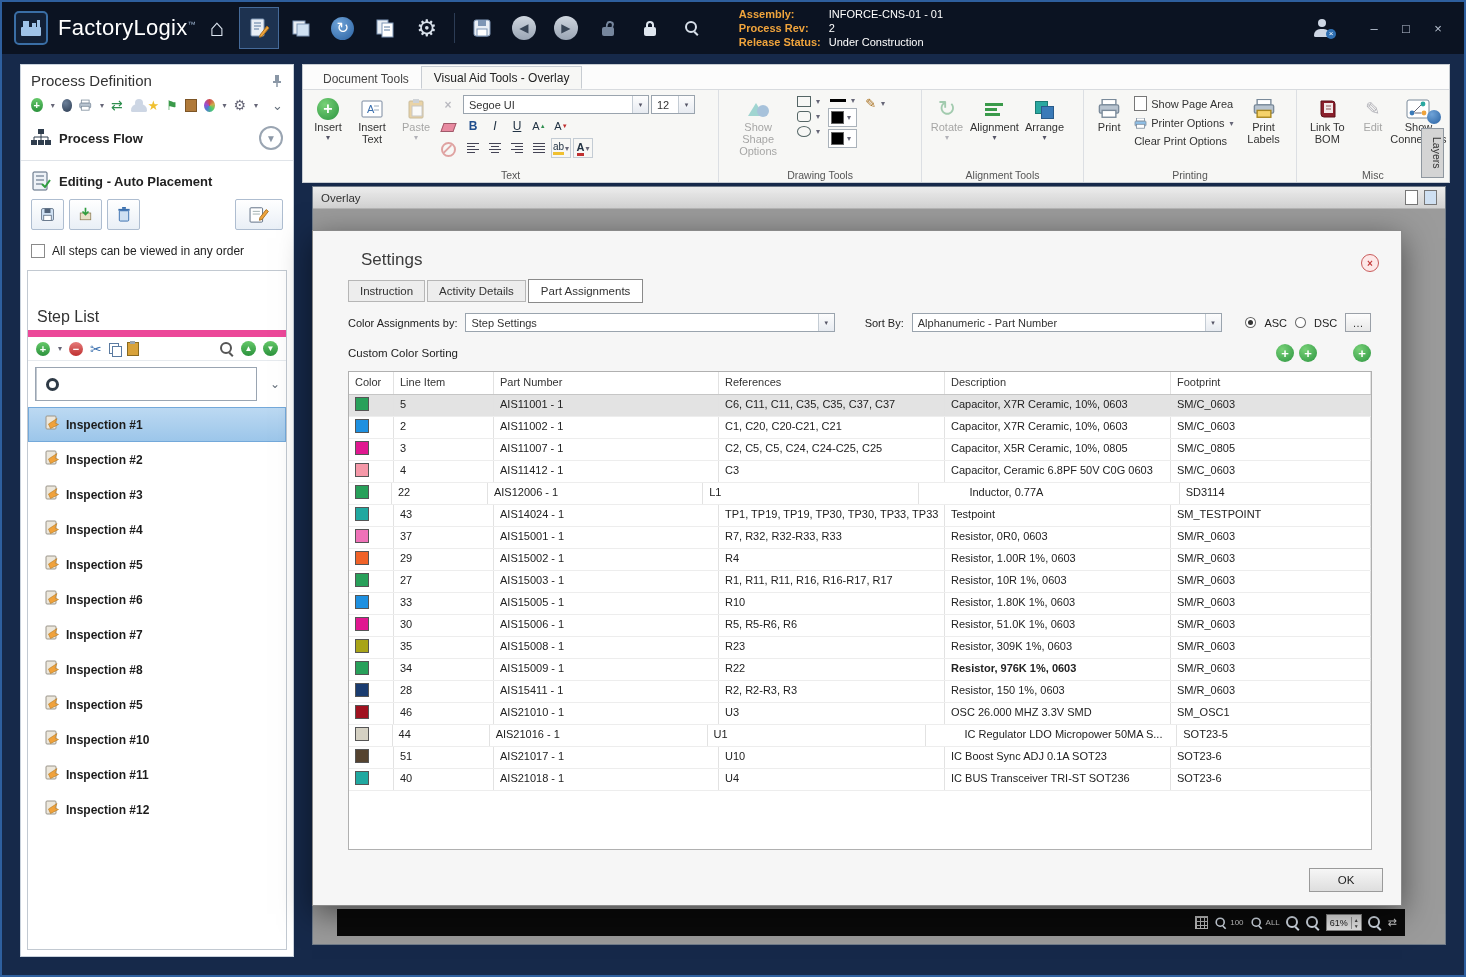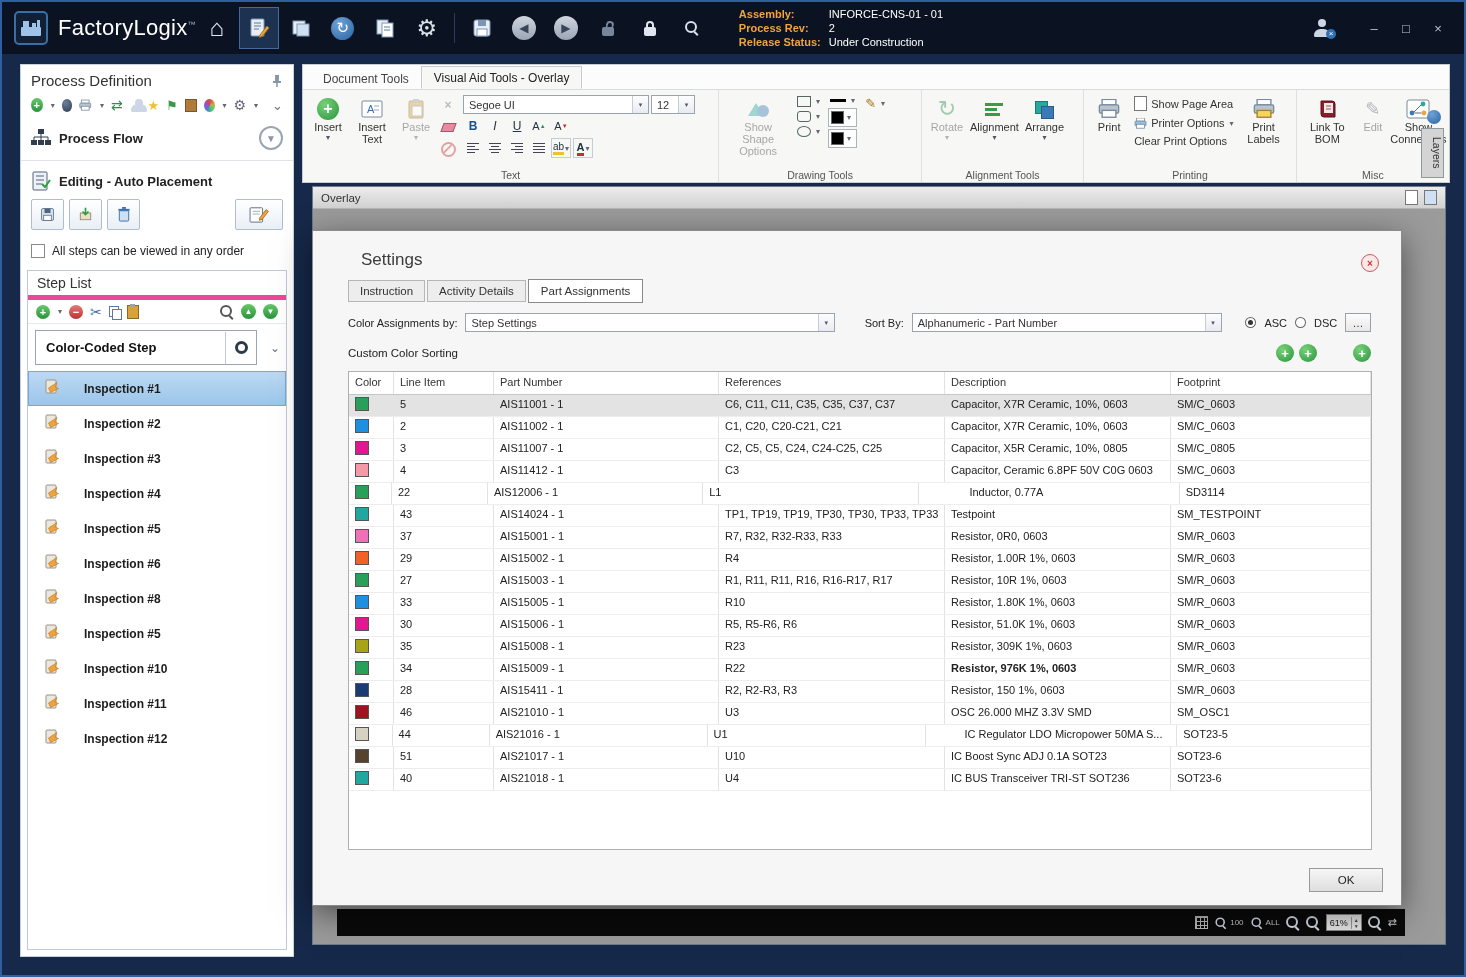--- a/index.html
+++ b/index.html
@@ -62,37 +62,37 @@
               display:flex;align-items:center;justify-content:center;color:#8b97a6;font-size:10px;}
   .sb-sep{height:1px;background:#e0e4e9;margin:2px 0;}
   .sb-btnrow{display:flex;align-items:center;gap:5px;padding:6px 10px;}
   .sb-btn{width:31px;height:29px;border:1px solid #aebdd0;border-radius:2px;background:linear-gradient(#ffffff,#e9eff6);
           display:flex;align-items:center;justify-content:center;}
   .sb-btn.wide{width:46px;margin-left:auto;}
   .cb-row{display:flex;align-items:center;gap:7px;padding:8px 10px;}
   .checkbox{width:12px;height:12px;border:1px solid #8a8a8a;background:#fff;}
   .cb-label{font-size:12px;color:#222;}
   .sb-panel{margin:4px 6px 6px 6px;border:1px solid #c2c9d1;flex:1;display:flex;flex-direction:column;min-height:0;}
-  .panel-title{padding:4px 9px;font-size:14px;color:#333;border-bottom:5px solid #ec4899;}
+  .panel-title{padding:4px 9px;font-size:16px;color:#333;border-bottom:7px solid #ec4899;margin-top:33px;}
   .panel-toolbar{display:flex;align-items:center;gap:7px;padding:4px 8px;border-bottom:1px solid #e6eaee;}
   .spacer{flex:1;}
   .copy-icon{position:relative;width:11px;height:12px;}
   .copy-icon::before,.copy-icon::after{content:'';position:absolute;width:8px;height:9px;background:#fff;border:1px solid #5a7aa0;}
   .copy-icon::before{left:0;top:0;}
   .copy-icon::after{left:3px;top:3px;}
   .clip-icon{width:10px;height:12px;background:#d8a23a;border:1px solid #8a6a20;position:relative;}
   .clip-icon::before{content:'';position:absolute;left:2px;top:-2px;width:5px;height:3px;background:#9aa4ae;}
   .ccs{margin:6px 7px;border:1px solid #9aa5b2;display:flex;align-items:center;background:#fff;}
   .ccs .ccs-label{flex:1;padding:9px 10px;font-weight:bold;font-size:13px;color:#111;}
   .ccs .ccs-btn{width:30px;height:32px;border-left:1px solid #c2c9d1;display:flex;align-items:center;justify-content:center;}
   .ring{width:13px;height:13px;border:3px solid #2e3a46;border-radius:50%;box-sizing:border-box;}
   .ccs-wrap{display:flex;align-items:center;}
   .ccs-chev{width:22px;text-align:center;color:#66707c;font-size:12px;}
   #step-list{flex:1;overflow:hidden;}
-  .step{height:35px;display:flex;align-items:center;gap:24px;padding-left:15px;border:1px solid transparent;box-sizing:border-box;}
+  .step{height:35px;display:flex;align-items:center;gap:6px;padding-left:15px;border:1px solid transparent;box-sizing:border-box;}
   .step.selected{background:linear-gradient(#bcd9f2,#9cc6ea);border:1px solid #74a9da;}
   .step-label{font-weight:bold;font-size:12px;color:#1c1c1c;}
 
   
   #main{position:absolute;left:300px;top:62px;width:1148px;height:893px;background:#16294a;}
   .ribbon-wrap{position:absolute;left:0;top:0;width:100%;background:#f7f7f5;border:1px solid #c7ccd2;box-sizing:border-box;}
   .rtabs{display:flex;align-items:flex-end;height:24px;background:#fcfcfc;border-bottom:1px solid #d8dbdf;padding-left:8px;}
   .rtab{padding:4px 12px 3px 12px;font-size:12px;color:#444;}
   .rtab.active{background:#f7f7f5;border:1px solid #c7ccd2;border-bottom:1px solid #f7f7f5;color:#222;}
   .ribbon{display:flex;height:92px;}
@@ -376,21 +376,20 @@
         <span class="mi" style="color:#3a6fae;font-size:14px;">✂</span>
         <span class="copy-icon"></span>
         <span class="clip-icon"></span>
         <span class="spacer"></span>
         <span class="mag dark"></span>
         <span class="ci green" style="width:15px;height:15px;font-size:8px;">▲</span>
         <span class="ci green" style="width:15px;height:15px;font-size:8px;">▼</span>
       </div>
       <div class="ccs-wrap">
         <div class="ccs" style="flex:1;">
-          <span class="ccs-label">Color-Coded Step</span>
           <span class="ccs-btn">
               <span class="ring"></span>
             </span>
         </div>
         <span class="ccs-chev">⌄</span>
       </div>
       <div id="step-list">
           <div class="step selected">
             <span class="step-icon"><svg width="16" height="16" viewBox="0 0 16 16">
                 <rect x="2" y="1" width="10" height="13" rx="1" fill="#ece7dc" stroke="#9a958a"></rect>
@@ -425,20 +424,27 @@
                 <path d="M4.5 9 L13 3.5 L11 8 L14.5 9.5 L6.5 13.5 Z" fill="#f0a23c" stroke="#b5791f" stroke-width="0.6"></path>
               </svg></span>
             <span class="step-label">Inspection #5</span>
           </div>
           <div class="step">
             <span class="step-icon"><svg width="16" height="16" viewBox="0 0 16 16">
                 <rect x="2" y="1" width="10" height="13" rx="1" fill="#ece7dc" stroke="#9a958a"></rect>
                 <path d="M4.5 9 L13 3.5 L11 8 L14.5 9.5 L6.5 13.5 Z" fill="#f0a23c" stroke="#b5791f" stroke-width="0.6"></path>
               </svg></span>
             <span class="step-label">Inspection #6</span>
+          </div>
+          <div class="step">
+            <span class="step-icon"><svg width="16" height="16" viewBox="0 0 16 16">
+                <rect x="2" y="1" width="10" height="13" rx="1" fill="#ece7dc" stroke="#9a958a"></rect>
+                <path d="M4.5 9 L13 3.5 L11 8 L14.5 9.5 L6.5 13.5 Z" fill="#f0a23c" stroke="#b5791f" stroke-width="0.6"></path>
+              </svg></span>
+            <span class="step-label">Inspection #7</span>
           </div>
           <div class="step">
             <span class="step-icon"><svg width="16" height="16" viewBox="0 0 16 16">
                 <rect x="2" y="1" width="10" height="13" rx="1" fill="#ece7dc" stroke="#9a958a"></rect>
                 <path d="M4.5 9 L13 3.5 L11 8 L14.5 9.5 L6.5 13.5 Z" fill="#f0a23c" stroke="#b5791f" stroke-width="0.6"></path>
               </svg></span>
             <span class="step-label">Inspection #8</span>
           </div>
           <div class="step">
             <span class="step-icon"><svg width="16" height="16" viewBox="0 0 16 16">

